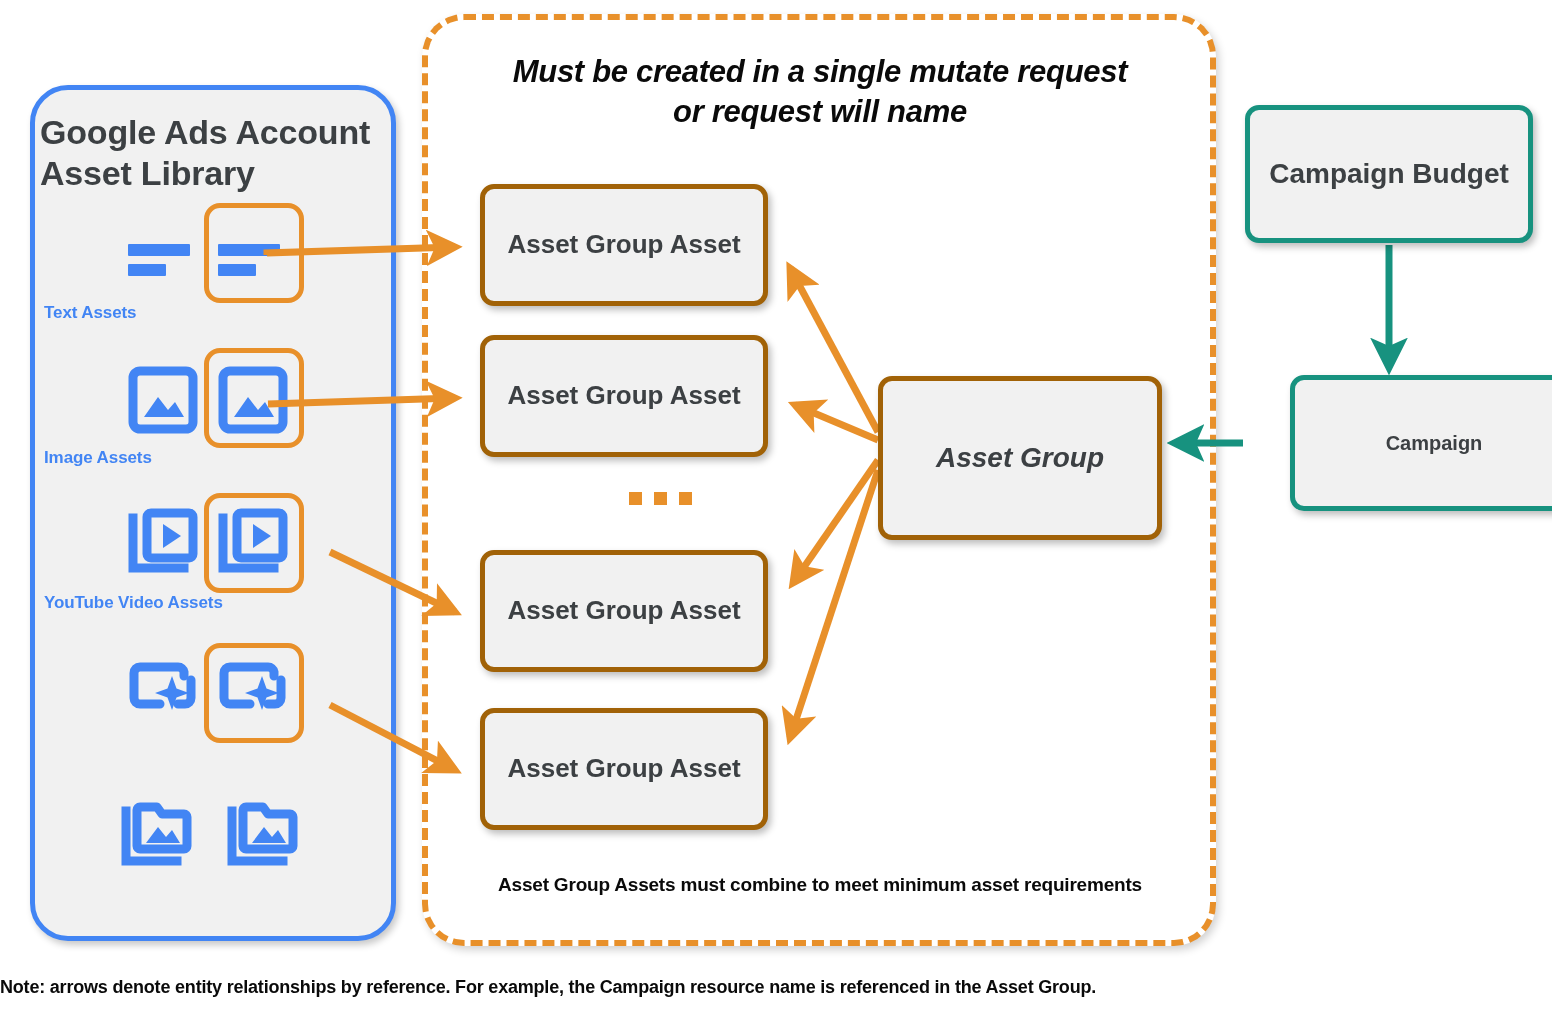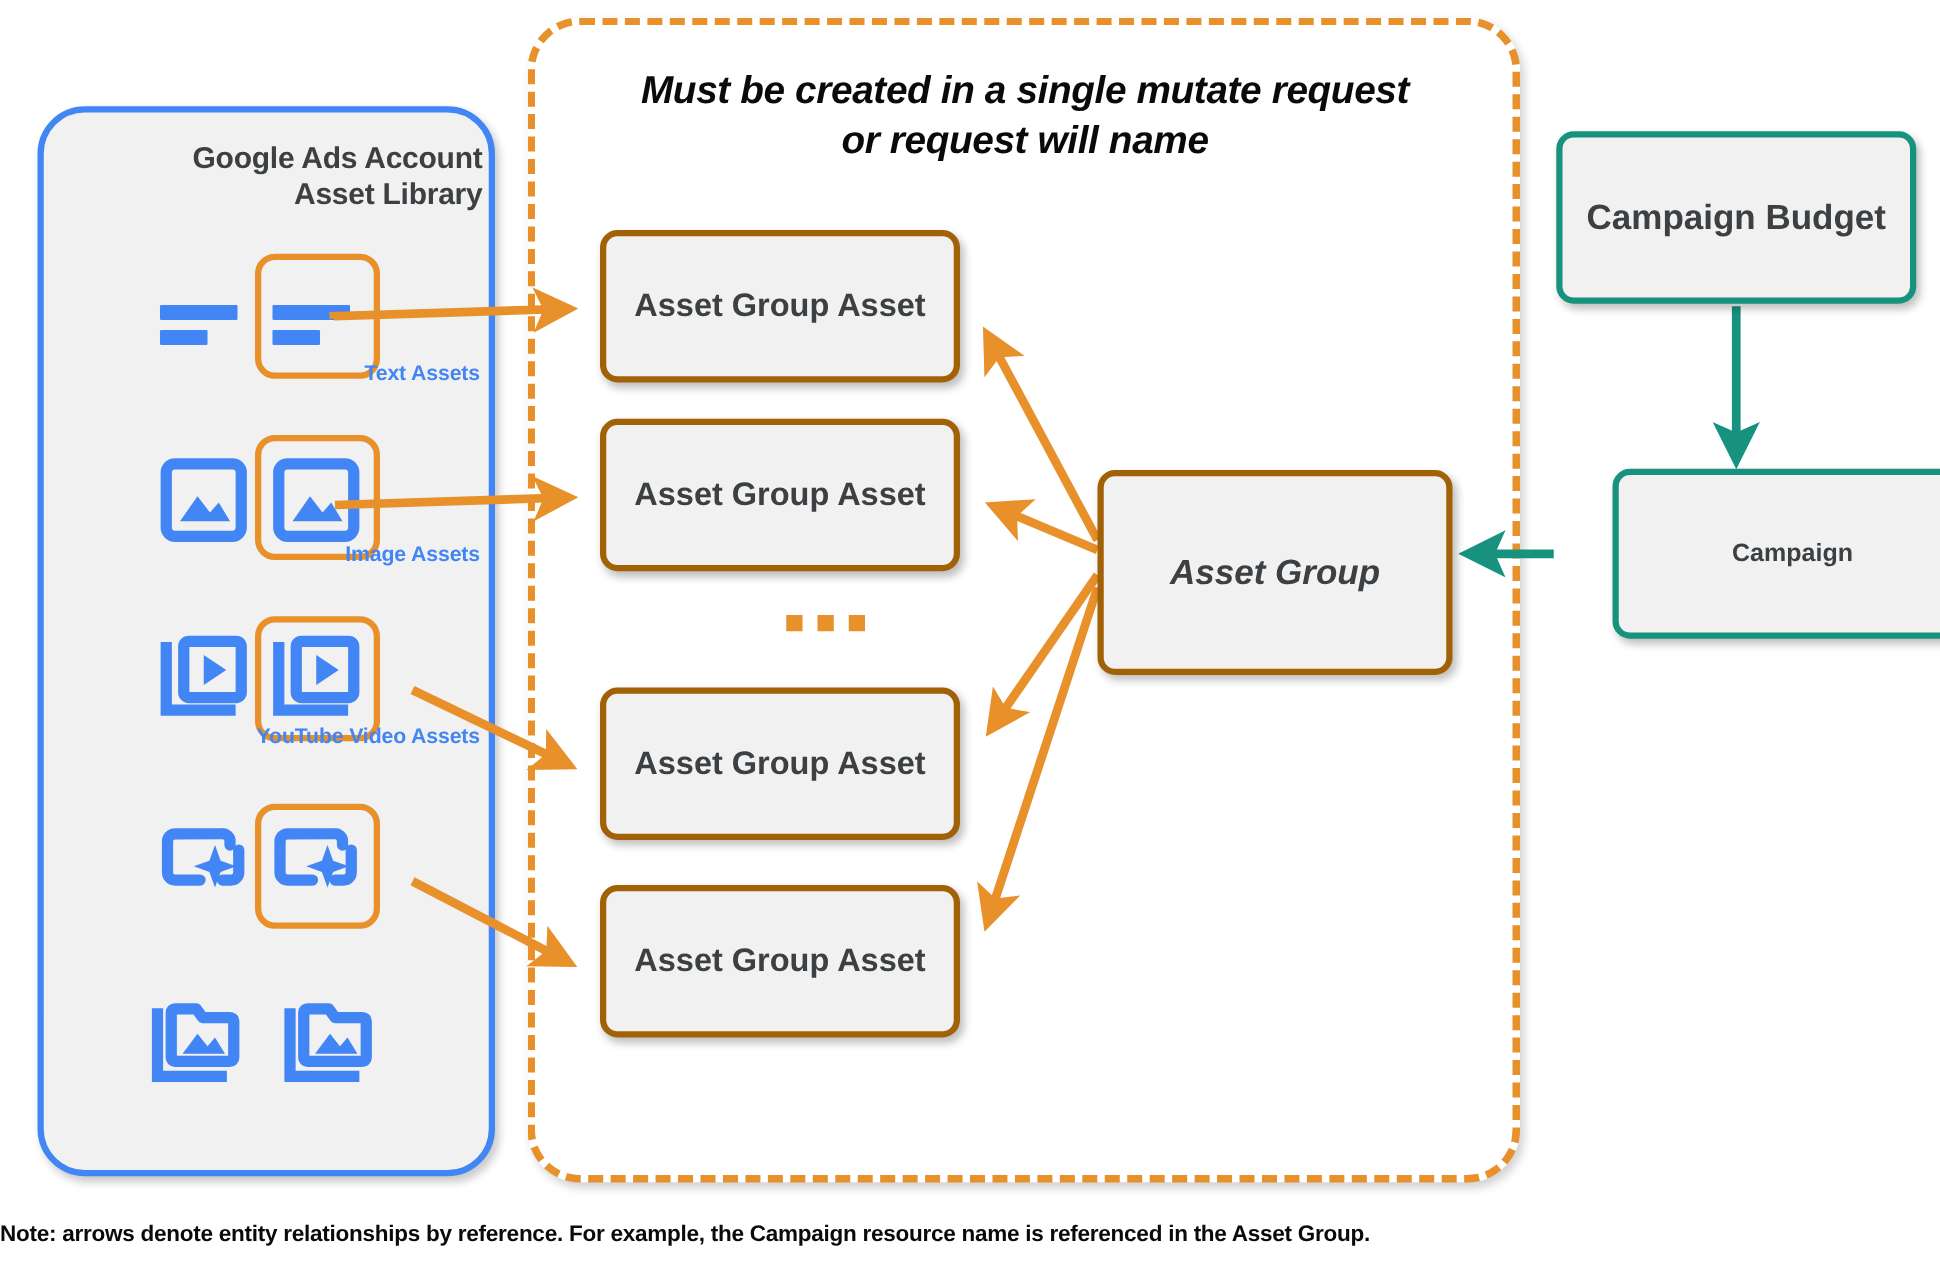--- a/index.html
+++ b/index.html
@@ -26,39 +26,39 @@
     left:422px;top:14px;width:794px;height:932px;
     background:#ffffff;
     border:6px dashed #e8902a;
     border-radius:42px;
     box-shadow:3px 4px 8px rgba(0,0,0,.18);
   }
 
   
   .lib-title{
     position:absolute;left:40px;top:112px;width:346px;
-    text-align:right;color:#3c4043;
-    font-size:24px;font-weight:700;line-height:1.22;
+    text-align:left;color:#3c4043;
+    font-size:34px;font-weight:700;line-height:1.22;
     letter-spacing:-.2px;
   }
 
   
   .asset-row{position:absolute;left:44px;width:340px;height:130px;}
   .asset-row .icons{
     position:absolute;left:0;top:0;width:340px;height:96px;
   }
   .icon-slot{position:absolute;width:86px;height:86px;}
   .icon-slot.left{left:76px;top:5px;}
   .icon-slot.right{left:166px;top:5px;}
   .hl-box{
     position:absolute;left:160px;top:-2px;width:100px;height:100px;
     border:5px solid #e8902a;border-radius:16px;box-sizing:border-box;
   }
   .row-label{
-    position:absolute;left:0;top:84px;width:340px;text-align:right;
+    position:absolute;left:0;top:98px;width:340px;text-align:left;
     color:#4285f4;font-size:17px;font-weight:700;letter-spacing:-.1px;
   }
 
   
   .node{
     position:absolute;box-sizing:border-box;background:#f1f1f1;
     border-radius:14px;display:flex;align-items:center;justify-content:center;
     text-align:center;color:#3c4043;font-weight:700;line-height:1.2;
     box-shadow:3px 4px 7px rgba(0,0,0,.26);
   }
@@ -247,15 +247,16 @@
   <div class="ellipsis">
     <i></i>
     <i></i>
     <i></i>
   </div>
 
   <div class="node orange node-asset-group">Asset Group</div>
   <div class="node teal node-campaign-budget">Campaign Budget</div>
   <div class="node teal node-campaign">Campaign</div>
 
+  <div class="combine-note">Asset Group Assets must combine to meet minimum asset requirements</div>
   <div class="footer-note">Note: arrows denote entity relationships by reference. For example, the Campaign resource name is referenced in the Asset Group.</div>
 
 </div>
 
 </body></html>

